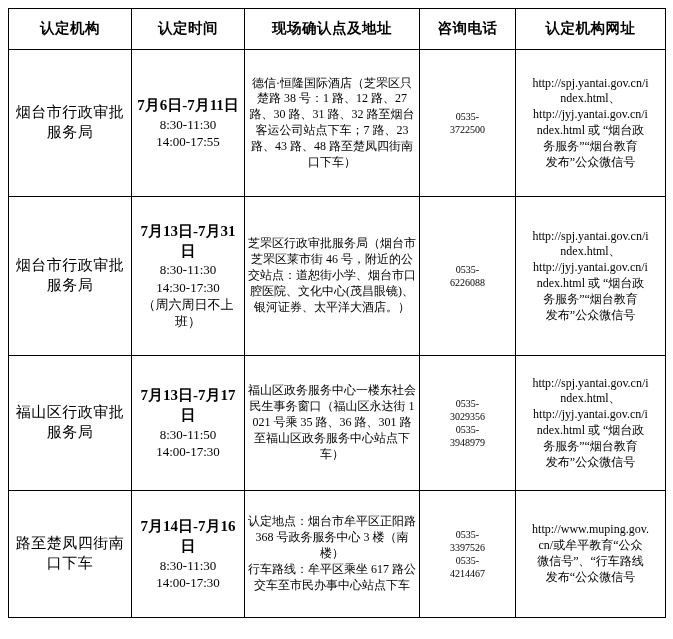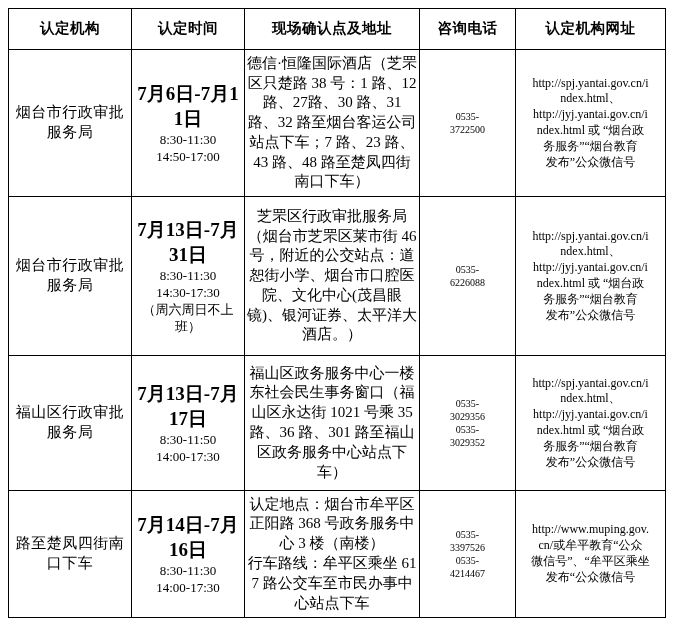--- a/index.html
+++ b/index.html
@@ -53,30 +53,30 @@
     line-height: 1.6;
     letter-spacing: 0.5px;
   }
   td.timecell {
     font-size: 13px;
     line-height: 1.42;
   }
   td.timecell .range {
     font-weight: bold;
     display: block;
-    font-size: 19px;
+    font-size: 15px;
   }
   td.timecell .hours {
     display: block;
   }
   td.timecell .note {
     display: block;
   }
   td.addr {
-    font-size: 15px;
+    font-size: 12px;
     line-height: 1.45;
     text-align: center;
   }
   td.phone {
     font-size: 10px;
     line-height: 1.5;
   }
   td.phone span { display: block; }
   td.site {
     font-size: 12px;
@@ -111,21 +111,21 @@
         <th>认定机构网址</th>
       </tr>
     </thead>
     <tbody>
 
       <tr class="r1">
         <td class="agency">烟台市行政审批服务局</td>
         <td class="timecell">
           <span class="range">7月6日-7月11日</span>
           <span class="hours">8:30-11:30</span>
-          <span class="hours">14:50-17:00</span>
+          <span class="hours">14:00-17:55</span>
           <span class="note"></span>
         </td>
         <td class="addr">德信·恒隆国际酒店（芝罘区只楚路 38 号：1 路、12 路、27路、30 路、31 路、32 路至烟台客运公司站点下车；7 路、23 路、43 路、48 路至楚凤四街南口下车）</td>
         <td class="phone">
           <span>0535-</span>
           <span>3722500</span>
         </td>
         <td class="site">
           <span class="line">http://spj.yantai.gov.cn/i</span>
           <span class="line">ndex.html、</span>
@@ -165,21 +165,21 @@
           <span class="range">7月13日-7月17日</span>
           <span class="hours">8:30-11:50</span>
           <span class="hours">14:00-17:30</span>
           <span class="note"></span>
         </td>
         <td class="addr">福山区政务服务中心一楼东社会民生事务窗口（福山区永达街 1021 号乘 35 路、36 路、301 路至福山区政务服务中心站点下车）</td>
         <td class="phone">
           <span>0535-</span>
           <span>3029356</span>
           <span>0535-</span>
-          <span>3029352</span>
+          <span>3948979</span>
         </td>
         <td class="site">
           <span class="line">http://spj.yantai.gov.cn/i</span>
           <span class="line">ndex.html、</span>
           <span class="line">http://jyj.yantai.gov.cn/i</span>
           <span class="line">ndex.html 或 “烟台政</span>
           <span class="line">务服务”“烟台教育</span>
           <span class="line">发布”公众微信号</span>
         </td>
       </tr>
@@ -196,20 +196,20 @@
 行车路线：牟平区乘坐 617 路公交车至市民办事中心站点下车</td>
         <td class="phone">
           <span>0535-</span>
           <span>3397526</span>
           <span>0535-</span>
           <span>4214467</span>
         </td>
         <td class="site">
           <span class="line">http://www.muping.gov.</span>
           <span class="line">cn/或牟平教育“公众</span>
-          <span class="line">微信号”、“牟平区乘坐</span>
+          <span class="line">微信号”、“行车路线</span>
           <span class="line">发布“公众微信号</span>
         </td>
       </tr>
 
     </tbody>
   </table>
 </div>
 
 </body></html>

